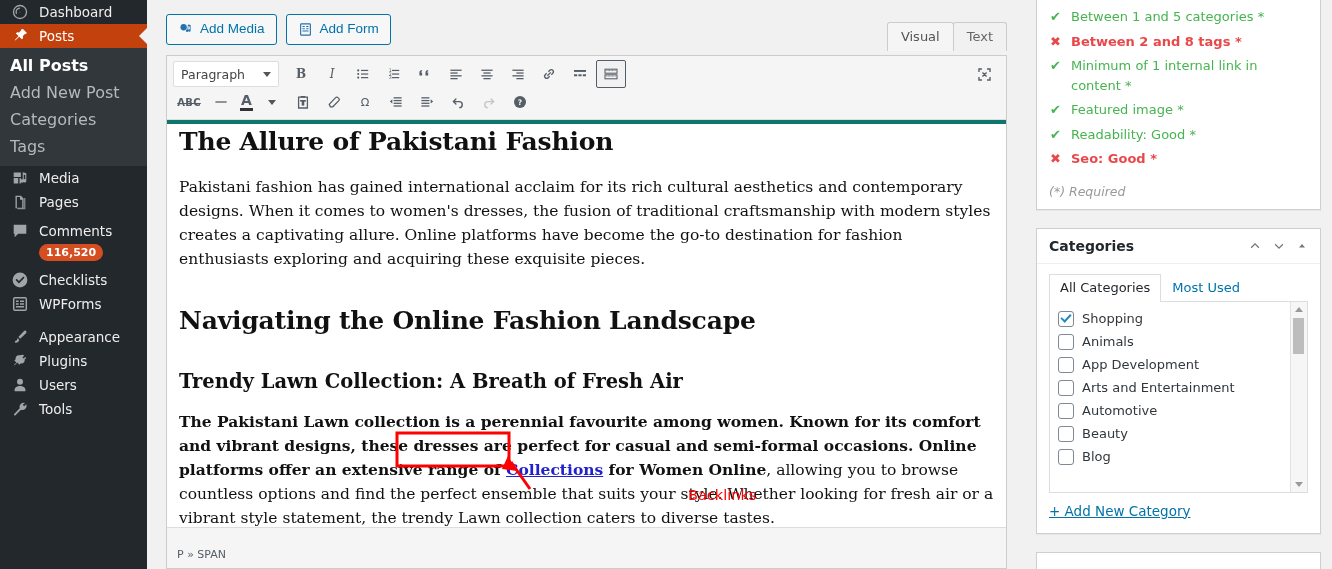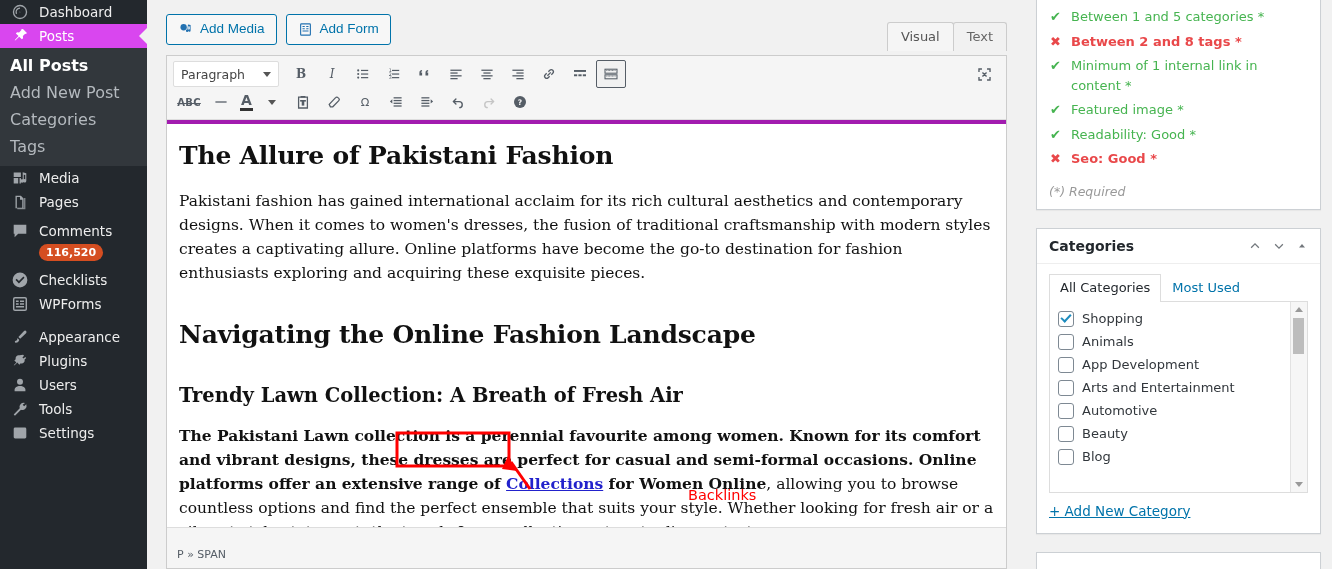--- a/index.html
+++ b/index.html
@@ -20,21 +20,21 @@
     position:relative;display:flex;align-items:center;
     height:24px;padding-left:10px;box-sizing:border-box;
     font-size:13.5px;color:#eee;cursor:pointer;white-space:nowrap;
   }
   .menu-item .ico{
     width:20px;height:20px;margin-right:9px;flex:0 0 20px;
     display:flex;align-items:center;justify-content:center;
     color:#a0a5aa;
   }
   .menu-item svg{display:block;}
-  .menu-item.current{background:#d946ef;color:#fff;}
+  .menu-item.current{background:#c2410c;color:#fff;}
   .menu-item.current .ico{color:#fff;}
   .menu-item.current:after{
     content:"";position:absolute;right:0;top:50%;margin-top:-8px;
     border-style:solid;border-width:8px 8px 8px 0;
     border-color:transparent #f1f1f1 transparent transparent;
   }
   .submenu{background:#32373c;padding:4px 0 6px 0;}
   .submenu .sub{
     display:block;padding:4px 0 4px 10px;font-size:16px;
     color:#b4b9be;cursor:pointer;white-space:nowrap;
@@ -68,21 +68,21 @@
   .editor-tabs{position:absolute;right:11px;top:22px;display:flex;}
   .etab{
     border:1px solid #ccc;border-bottom:none;background:#f1f1f1;
     color:#666;font-size:13px;padding:6px 13px 7px;cursor:pointer;
     border-radius:3px 3px 0 0;margin-left:-1px;
   }
   .etab.active{background:#f5f5f5;color:#555;border-color:#ccc;position:relative;z-index:2;}
 
   .editor-box{
     position:absolute;left:3px;top:55px;right:11px;bottom:0;
-    background:#a21caf;border:1px solid #ccc;border-radius:0;
+    background:#0f766e;border:1px solid #ccc;border-radius:0;
     box-sizing:border-box;overflow:hidden;
   }
   .mce-toolbar{
     background:#f5f5f5;border-bottom:1px solid #ddd;
     padding:4px 6px 3px 6px;
   }
   .trow{display:flex;align-items:center;min-height:28px;}
   .tbtn{
     width:28px;height:26px;display:flex;align-items:center;justify-content:center;
     color:#555d66;cursor:pointer;border:1px solid transparent;border-radius:2px;
@@ -102,21 +102,21 @@
   .abc-btn{font-size:10px;font-weight:bold;letter-spacing:.3px;text-decoration:line-through;width:30px;}
   .color-btn{display:flex;align-items:center;width:auto;padding:0 2px;}
   .color-A{font-size:14px;font-weight:bold;border-bottom:3px solid #333;line-height:1.05;padding:0 1px;}
 
   .content-area{
     position:absolute;left:0;right:0;top:68px;bottom:19px;
     background:#fff;padding:0 12px;box-sizing:border-box;
     font-family:"DejaVu Serif","Liberation Serif",serif;
     color:#111;overflow:hidden;
   }
-  .c-h2{font-size:25px;font-weight:bold;margin:16px 0 18px;line-height:1.25;letter-spacing:-.2px;}
+  .c-h2{font-size:25px;font-weight:bold;margin:2px 0 18px;line-height:1.25;letter-spacing:-.2px;}
   .c-h2.second{margin:34px 0 22px;}
   .c-h3{font-size:19.5px;font-weight:bold;margin:32px 0 16px;line-height:1.3;}
   .c-p{font-size:15.5px;line-height:1.55;margin:0 0 14px;}
   .c-p.bold{font-weight:bold;}
   .c-p .normal{font-weight:normal;}
   .c-link{color:#2222cc;text-decoration:underline;font-weight:bold;}
 
   .statusbar{
     position:absolute;left:0;right:0;bottom:0;height:19px;
     background:#f5f5f5;border-top:1px solid #ddd;
@@ -305,28 +305,20 @@
 
     <div class="menu-item">
       <span class="ico">
         <svg width="18" height="18" viewBox="0 0 20 20" fill="currentColor">
             <path d="M15.6 3.4a4.6 4.6 0 00-5.9 5.9L3 16l1.4 1.4 6.7-6.7a4.6 4.6 0 005.9-5.9L14.6 7 13 5.4z"></path>
           </svg>
       </span>
       <span>Tools</span>
     </div>
 
-    <div class="menu-item">
-      <span class="ico">
-        <svg width="18" height="18" viewBox="0 0 20 20" fill="currentColor">
-            <rect x="3" y="4" width="14" height="12" rx="1.5"></rect>
-          </svg>
-      </span>
-      <span>Settings</span>
-    </div>
   </nav>
 
   <div class="editor-col">
 
     <div class="media-buttons">
       <button class="btn">
         <span>
           <svg width="15" height="15" viewBox="0 0 20 20" fill="#2271b1">
               <circle cx="7.5" cy="7" r="4.2"></circle>
               <path d="M13.3 3.2l3.5.9v7.3a1.6 1.6 0 11-1.1-1.5V6.1l-2-.5v6a1.6 1.6 0 11-1.1-1.5z"></path>

